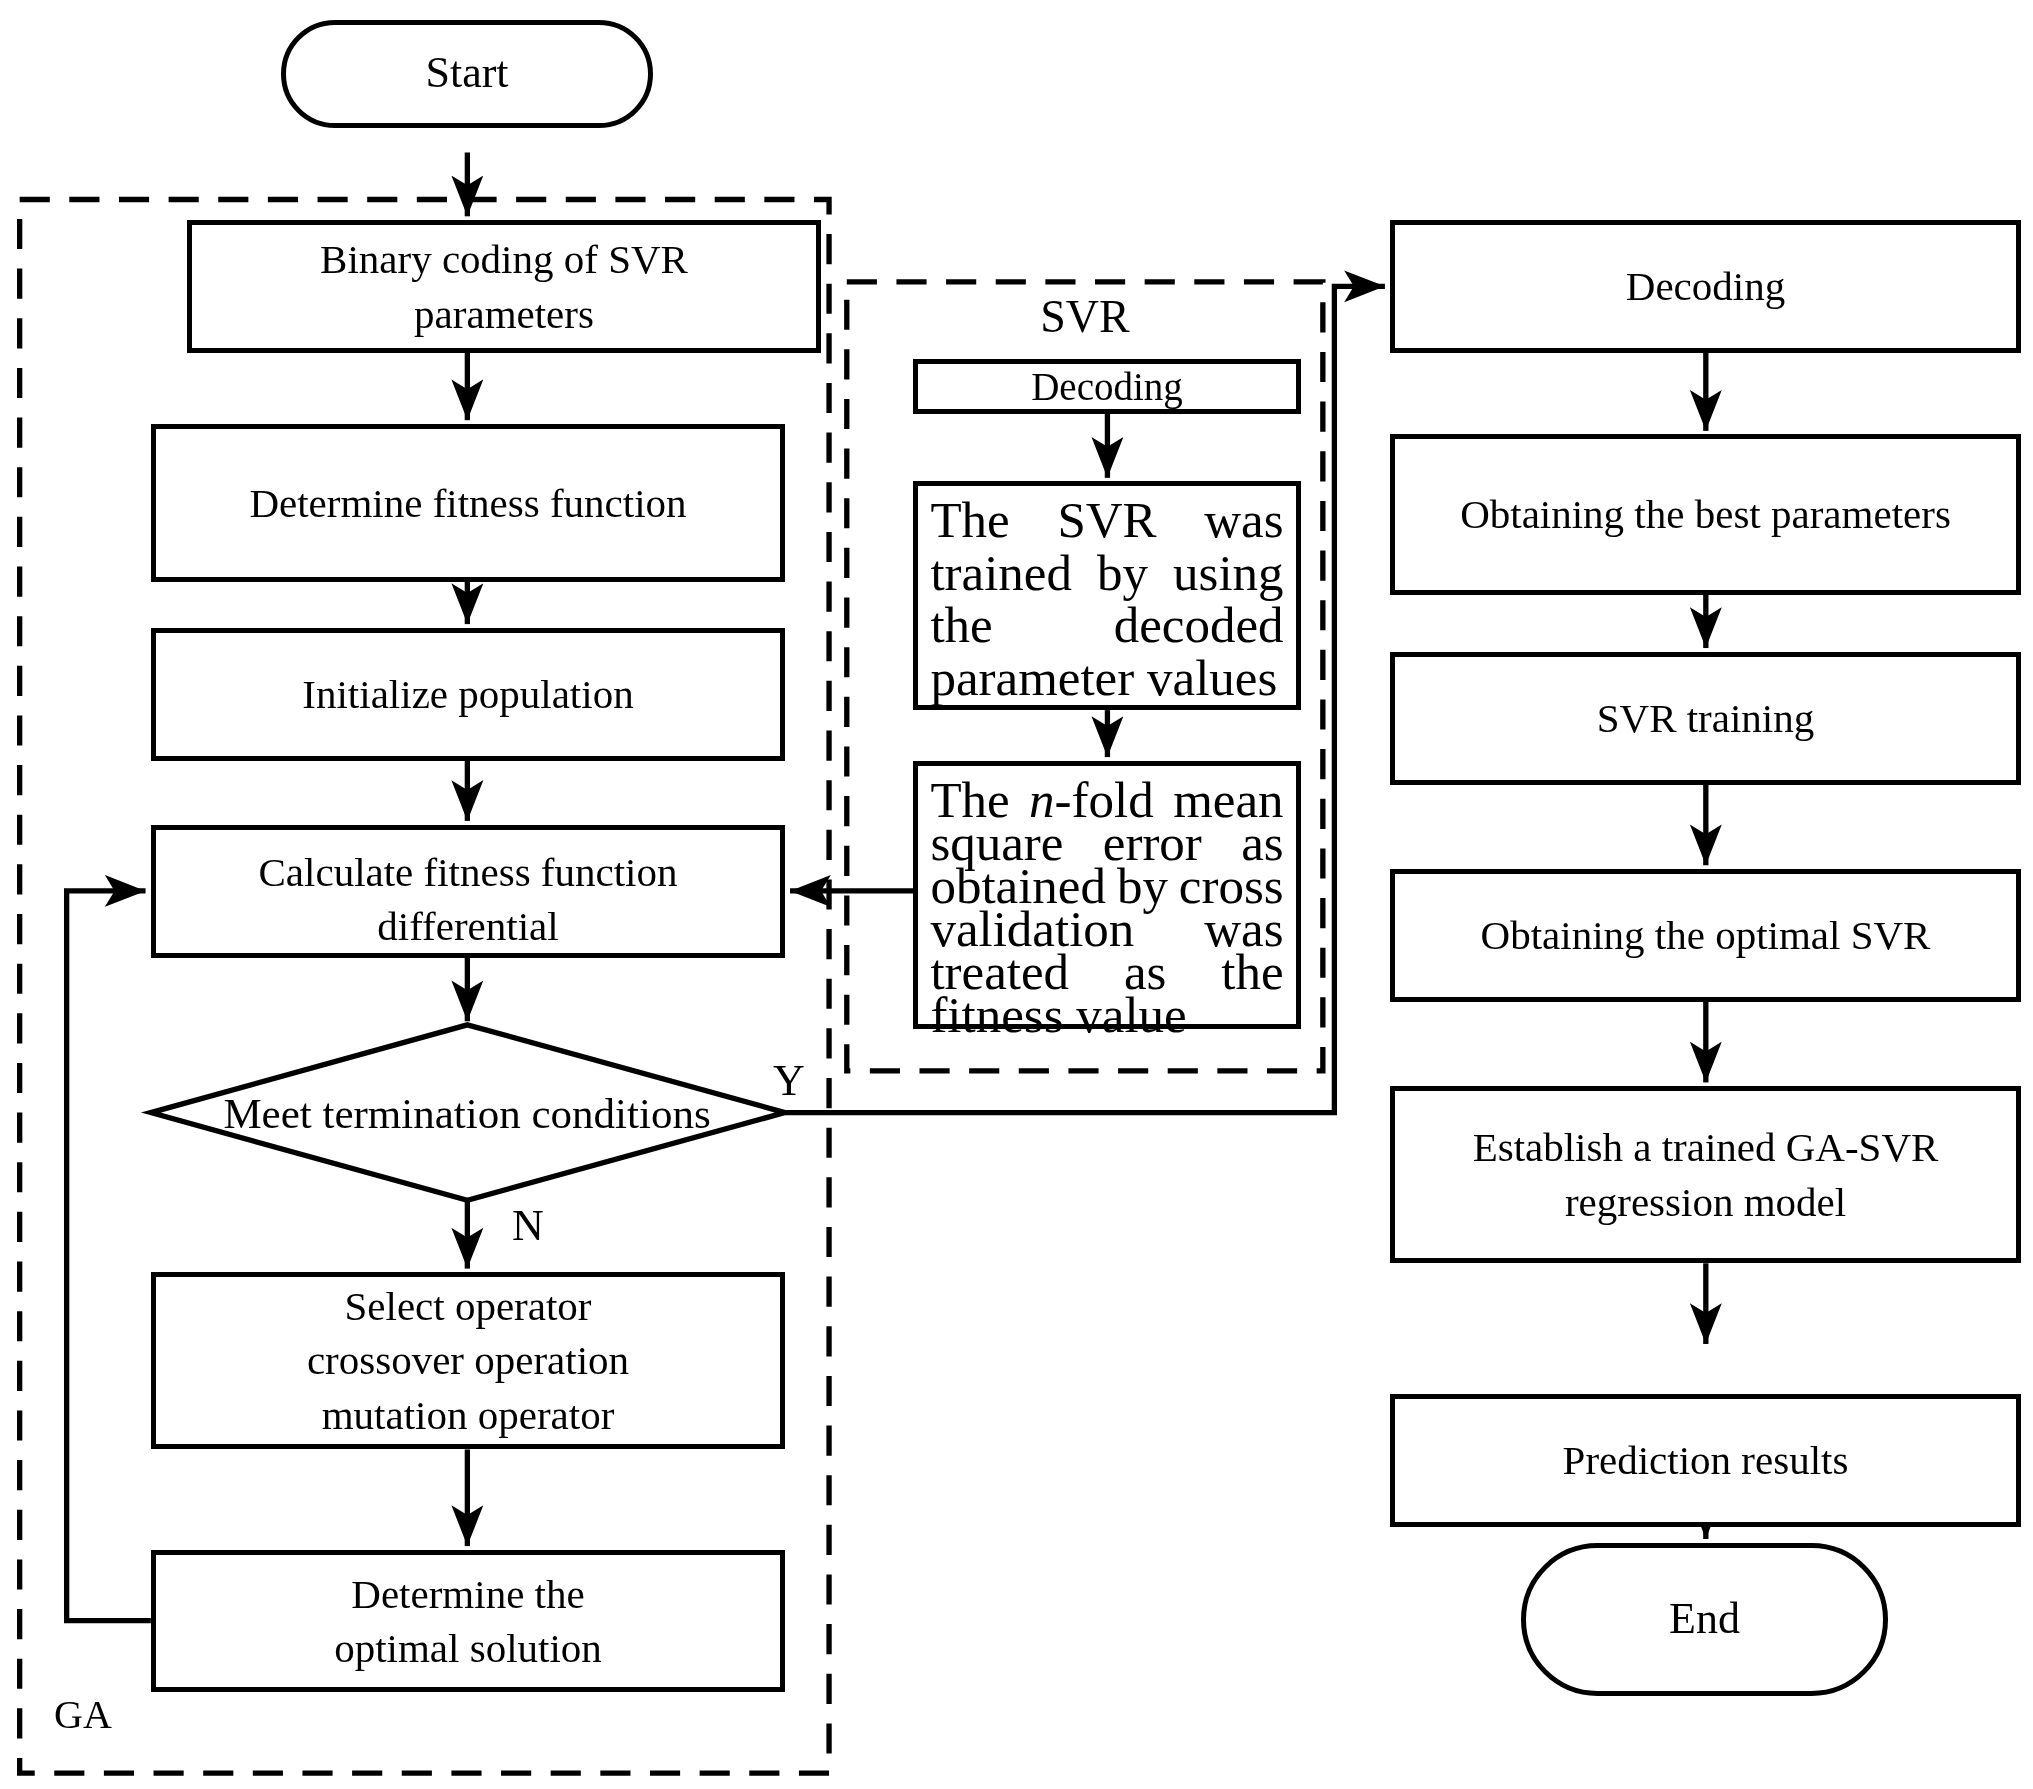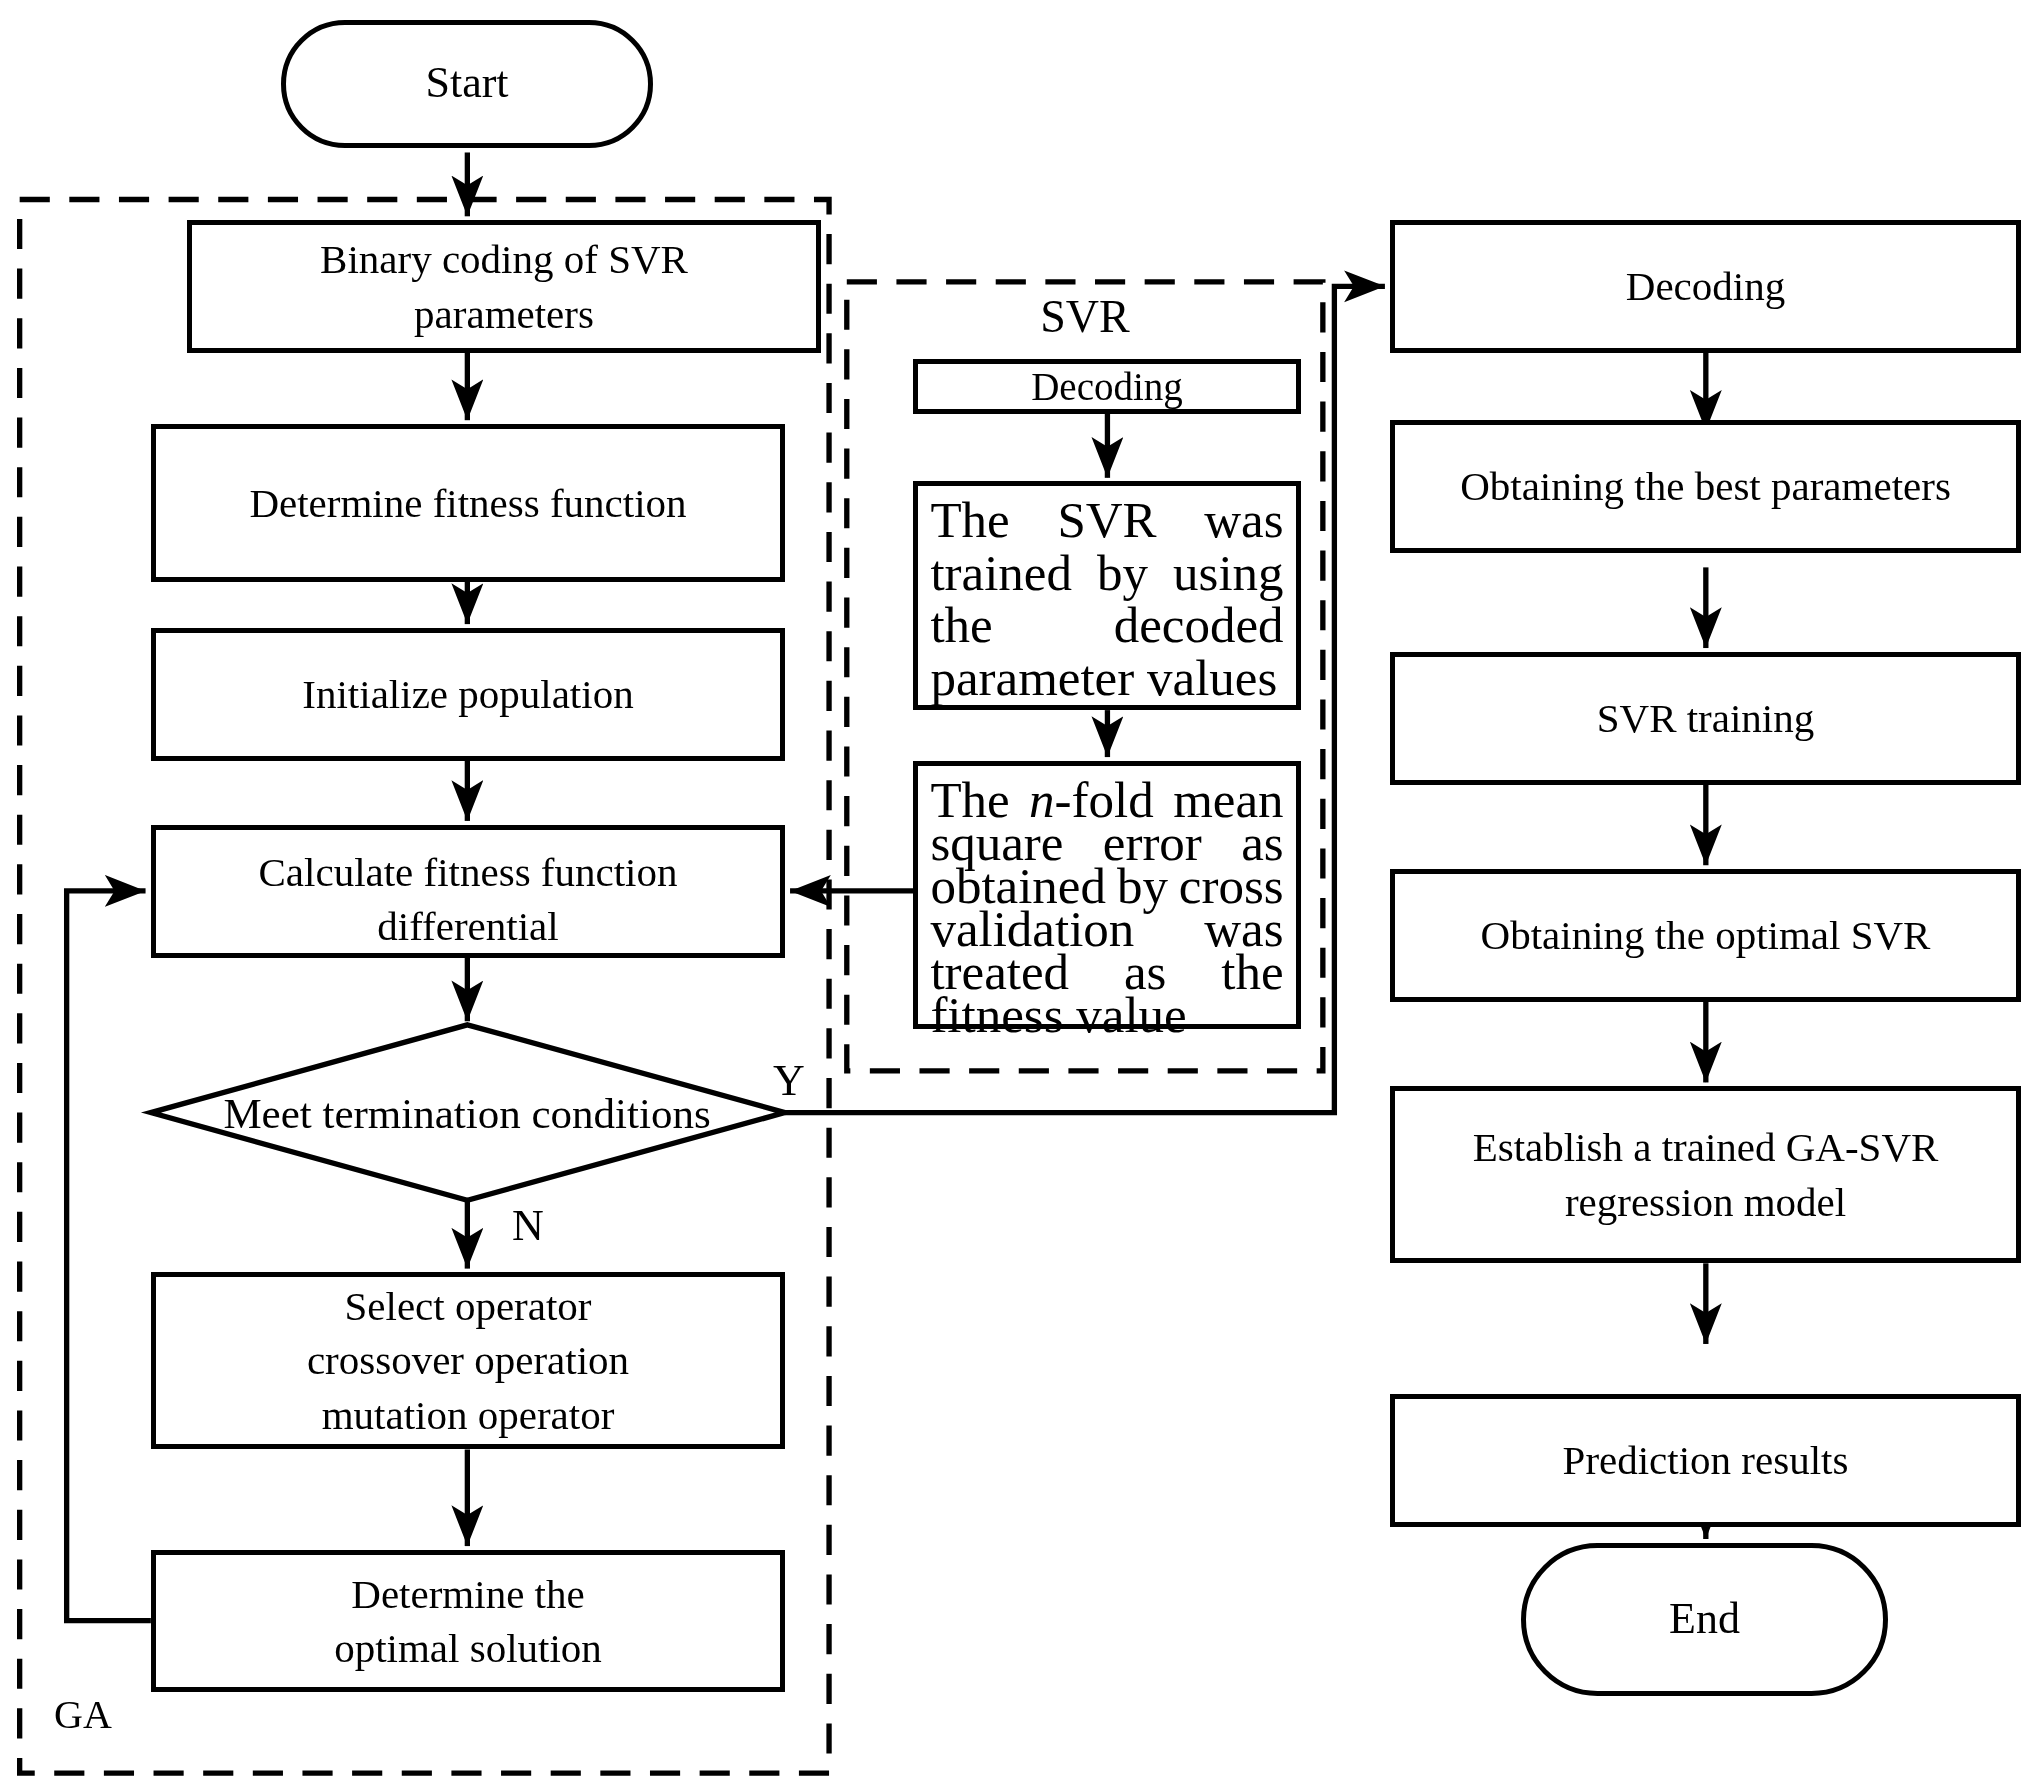--- a/index.html
+++ b/index.html
@@ -75,21 +75,21 @@
     <polyline points="885,1255 1505,1255 1505,323 1562,323" fill="none" stroke="#000" stroke-width="6" marker-end="url(#ah)"></polyline>
 
     <line x1="1924" y1="398" x2="1924" y2="486" stroke="#000" stroke-width="6" marker-end="url(#ah)"></line>
     <line x1="1924" y1="640" x2="1924" y2="731" stroke="#000" stroke-width="6" marker-end="url(#ah)"></line>
     <line x1="1924" y1="885" x2="1924" y2="976" stroke="#000" stroke-width="6" marker-end="url(#ah)"></line>
     <line x1="1924" y1="1130" x2="1924" y2="1221" stroke="#000" stroke-width="6" marker-end="url(#ah)"></line>
     <line x1="1924" y1="1425" x2="1924" y2="1516" stroke="#000" stroke-width="6" marker-end="url(#ah)"></line>
     <line x1="1924" y1="1670" x2="1924" y2="1736" stroke="#000" stroke-width="6" marker-end="url(#ah)"></line>
   </svg>
 
-  <div class="node pill" style="left:281px;top:19.5px;width:372px;height:128px;">
+  <div class="node pill" style="left:281px;top:19.5px;width:372px;height:108px;">
     <div>Start</div>
   </div>
   <div class="node pill" style="left:1521px;top:1543px;width:367px;height:153px;">
     <div>End</div>
   </div>
 
   <div class="node" style="left:151px;top:220px;width:634px;height:133px;margin-left:36px;">
     <div>Binary coding of SVR</div>
     <div>parameters</div>
   </div>
@@ -165,21 +165,21 @@
         <span>treated</span>
         <span>as</span>
         <span>the</span>
       </div>
       <div class="pline">fitness value</div>
     </div>
 
   <div class="node" style="left:1390px;top:220px;width:631px;height:133px;">
     <div>Decoding</div>
   </div>
-  <div class="node" style="left:1390px;top:420px;width:631px;height:133px;">
+  <div class="node" style="left:1390px;top:434px;width:631px;height:161px;">
     <div>Obtaining the best parameters</div>
   </div>
   <div class="node" style="left:1390px;top:652px;width:631px;height:133px;">
     <div>SVR training</div>
   </div>
   <div class="node" style="left:1390px;top:869px;width:631px;height:133px;">
     <div>Obtaining the optimal SVR</div>
   </div>
   <div class="node" style="left:1390px;top:1086px;width:631px;height:177px;">
     <div>Establish a trained GA-SVR</div>

